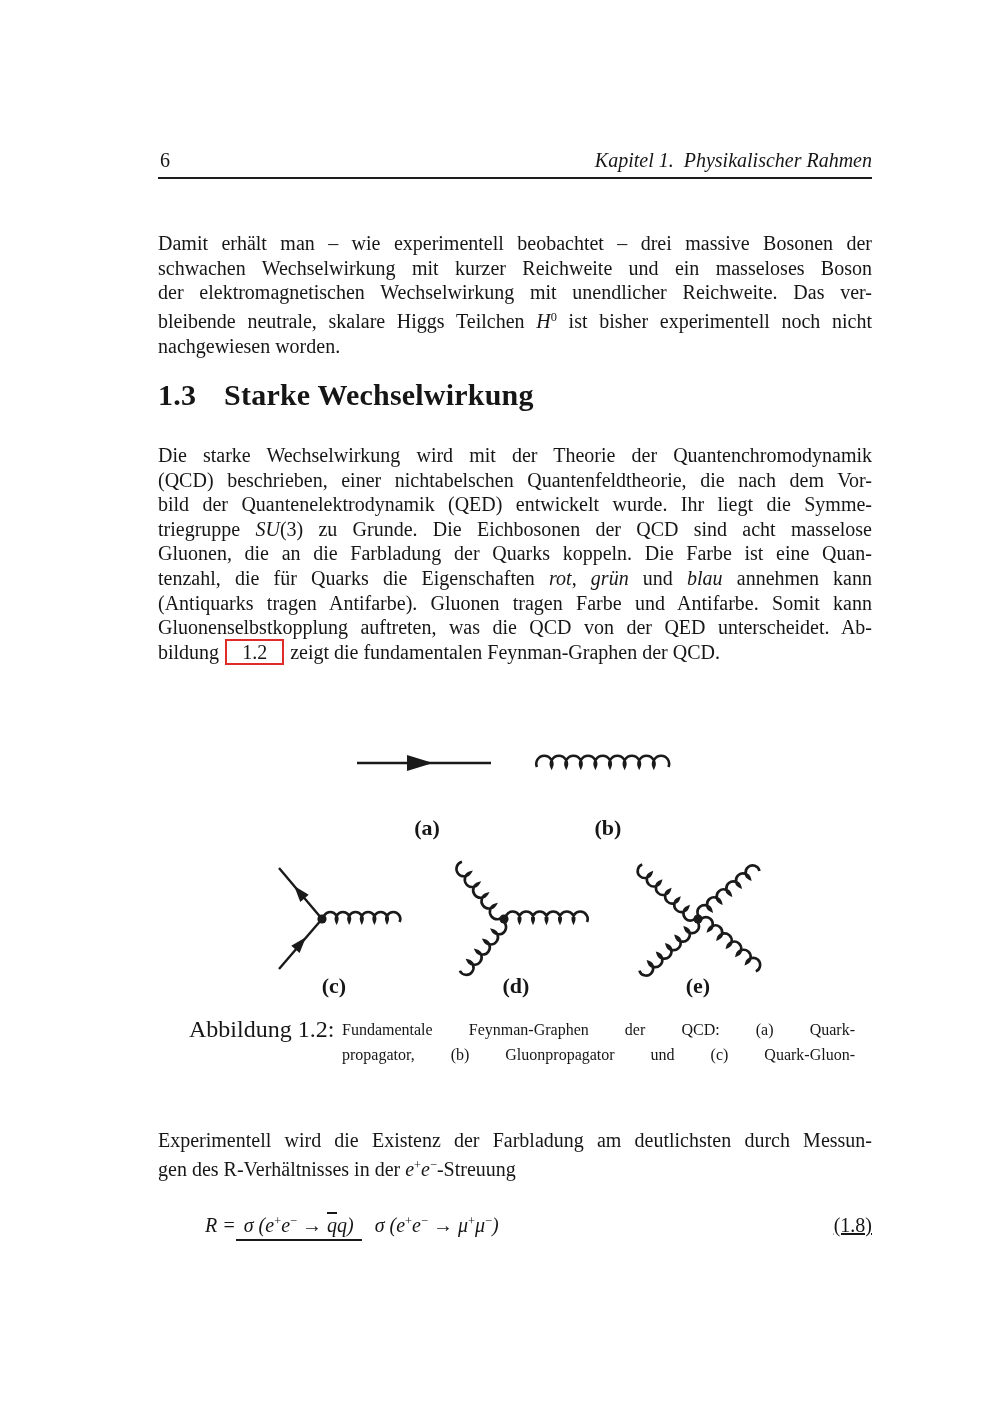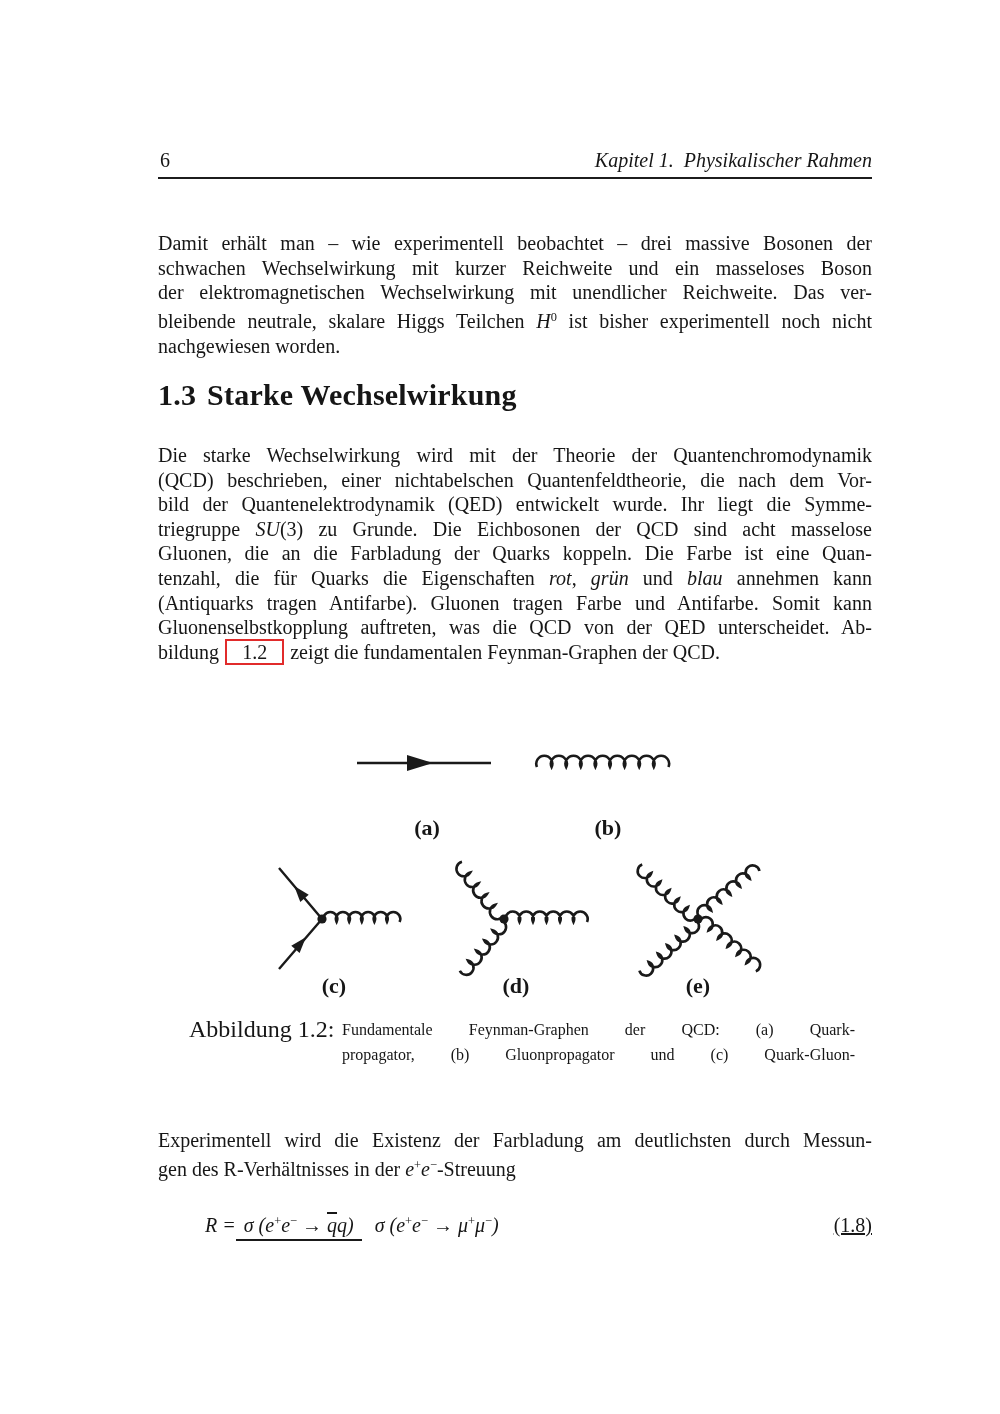--- a/index.html
+++ b/index.html
@@ -16,21 +16,21 @@
   .chapter{position:absolute;right:0;top:3px;font-style:italic;}
   
   .para{position:absolute;left:158px;width:714px;font-size:20px;line-height:24.6px;}
   .ln{text-align:justify;text-align-last:justify;}
   .ln.last{text-align-last:left;}
   .it{font-style:italic;}
   .sup{font-size:0.62em;vertical-align:0.6em;font-style:normal;}
   .refbox{border:2px solid #e12b2b;padding:0 15px;margin:0 1px;cursor:pointer;}
   
   .heading{position:absolute;left:158px;top:378px;font-size:30px;font-weight:bold;
-    display:flex;gap:11px;letter-spacing:0.2px;}
+    display:flex;gap:28px;letter-spacing:0.2px;}
   
   .figure{position:absolute;left:250px;top:735px;width:530px;height:280px;}
   .figure path,.figure line{fill:none;stroke:#1a1a1a;}
   .coil{stroke-width:2.6px;}
   .fline{stroke-width:2.4px;}
   .figure polygon,.figure circle{fill:#1a1a1a;stroke:none;}
   .figlabel{font-family:"Liberation Serif","DejaVu Serif",serif;font-weight:bold;
     font-size:22px;fill:#161616;text-anchor:middle;}
   
   .caption-label{position:absolute;left:189px;top:1017px;font-size:24px;line-height:25px;}

